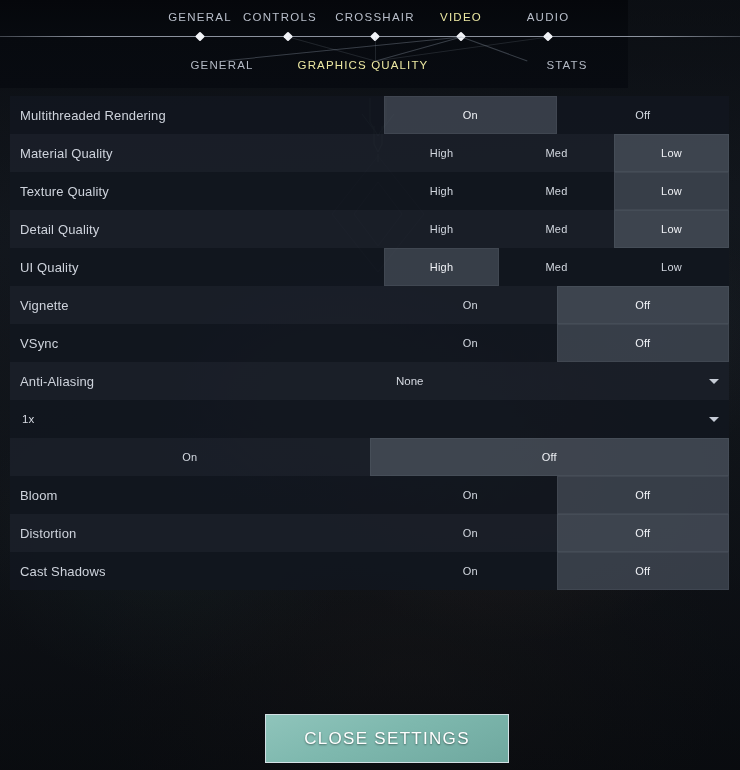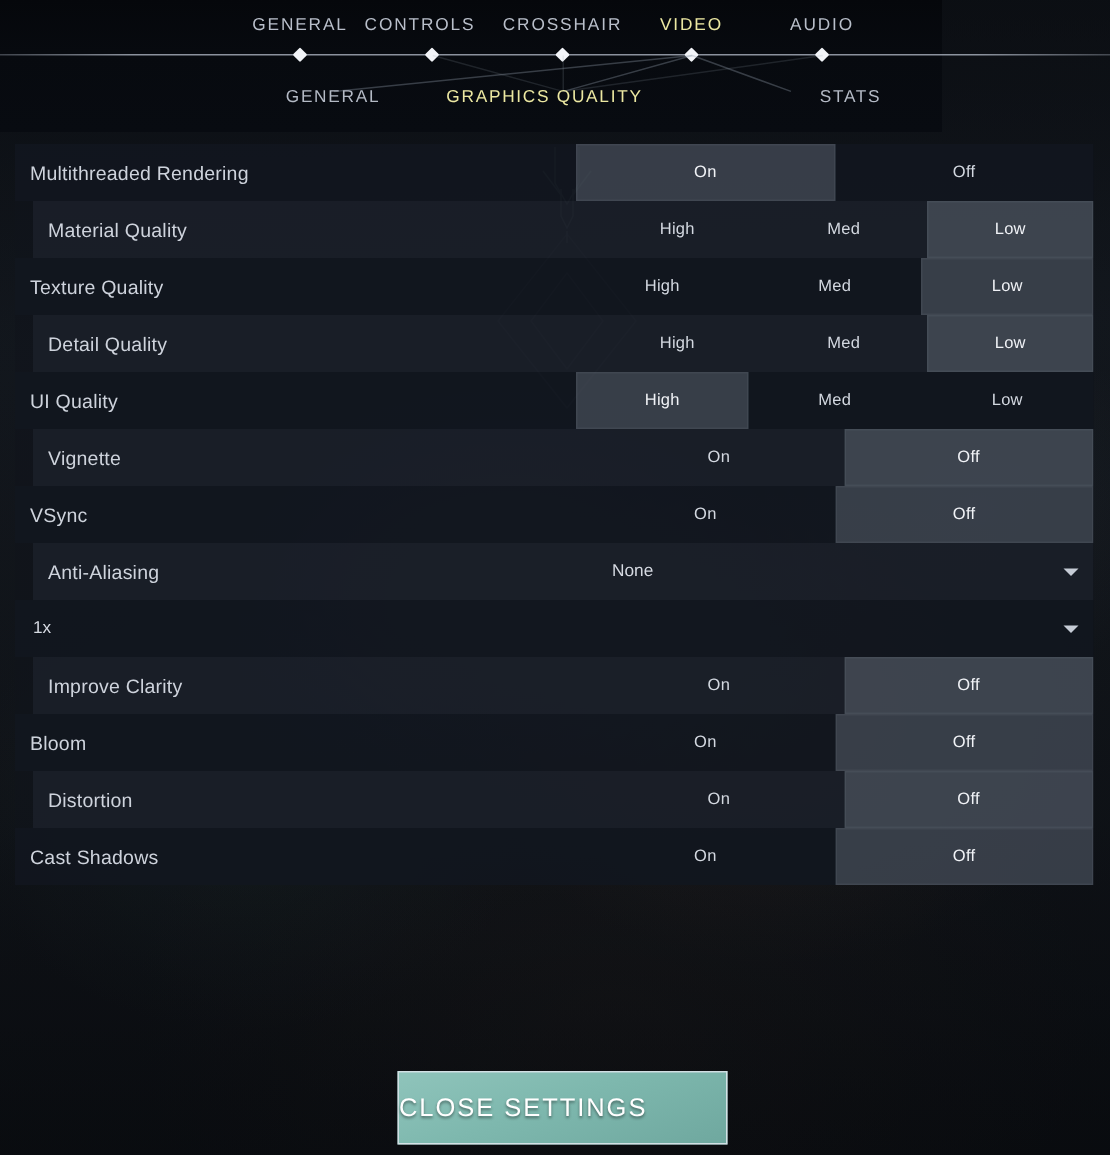--- a/index.html
+++ b/index.html
@@ -112,21 +112,21 @@
     pointer-events: none;
     opacity: 0.30;
   }
 
   .row {
     position: relative;
     height: 38px;
     display: flex;
     align-items: stretch;
   }
-  .row.odd  { background: rgba(27,33,43,0.80); margin-left: 12px; }
+  .row.odd  { background: rgba(27,33,43,0.80); }
   .row.even { background: rgba(18,23,31,0.80); }
 
   .row-label {
     width: 374px;
     flex: 0 0 374px;
     display: flex;
     align-items: center;
     padding-left: 10px;
     font-size: 13px;
     letter-spacing: 0.15px;
@@ -172,25 +172,26 @@
     width: 0; height: 0;
     border-left: 5px solid transparent;
     border-right: 5px solid transparent;
     border-top: 5px solid #c6ccd6;
   }
 
   
   #close-btn {
     position: absolute;
     left: 265px; top: 714px;
-    width: 220px; height: 49px;
+    width: 244px; height: 49px;
     background: linear-gradient(160deg, #8fc4bb 0%, #7eb8ae 45%, #6fa89f 100%);
     border: 1px solid rgba(226,232,238,0.85);
     display: flex;
     align-items: center;
+    justify-content: center;
     cursor: pointer;
   }
   #close-btn span {
     font-size: 17px;
     letter-spacing: 1.3px;
     color: #ffffff;
     text-shadow: 0 1px 2px rgba(0,0,0,0.45);
   }
 </style>
 </head>
@@ -305,21 +306,20 @@
         <span class="chev"></span>
       </div>
     </div>
     <div class="row even">
       <div class="dd">
         <span>1x</span>
         <span class="chev"></span>
       </div>
     </div>
     <div class="row odd">
-      <div class="row-label">Improve Clarity</div>
       <div class="seg-group">
         <div class="seg">On</div>
         <div class="seg sel">Off</div>
       </div>
     </div>
     <div class="row even">
       <div class="row-label">Bloom</div>
       <div class="seg-group">
         <div class="seg">On</div>
         <div class="seg sel">Off</div>

